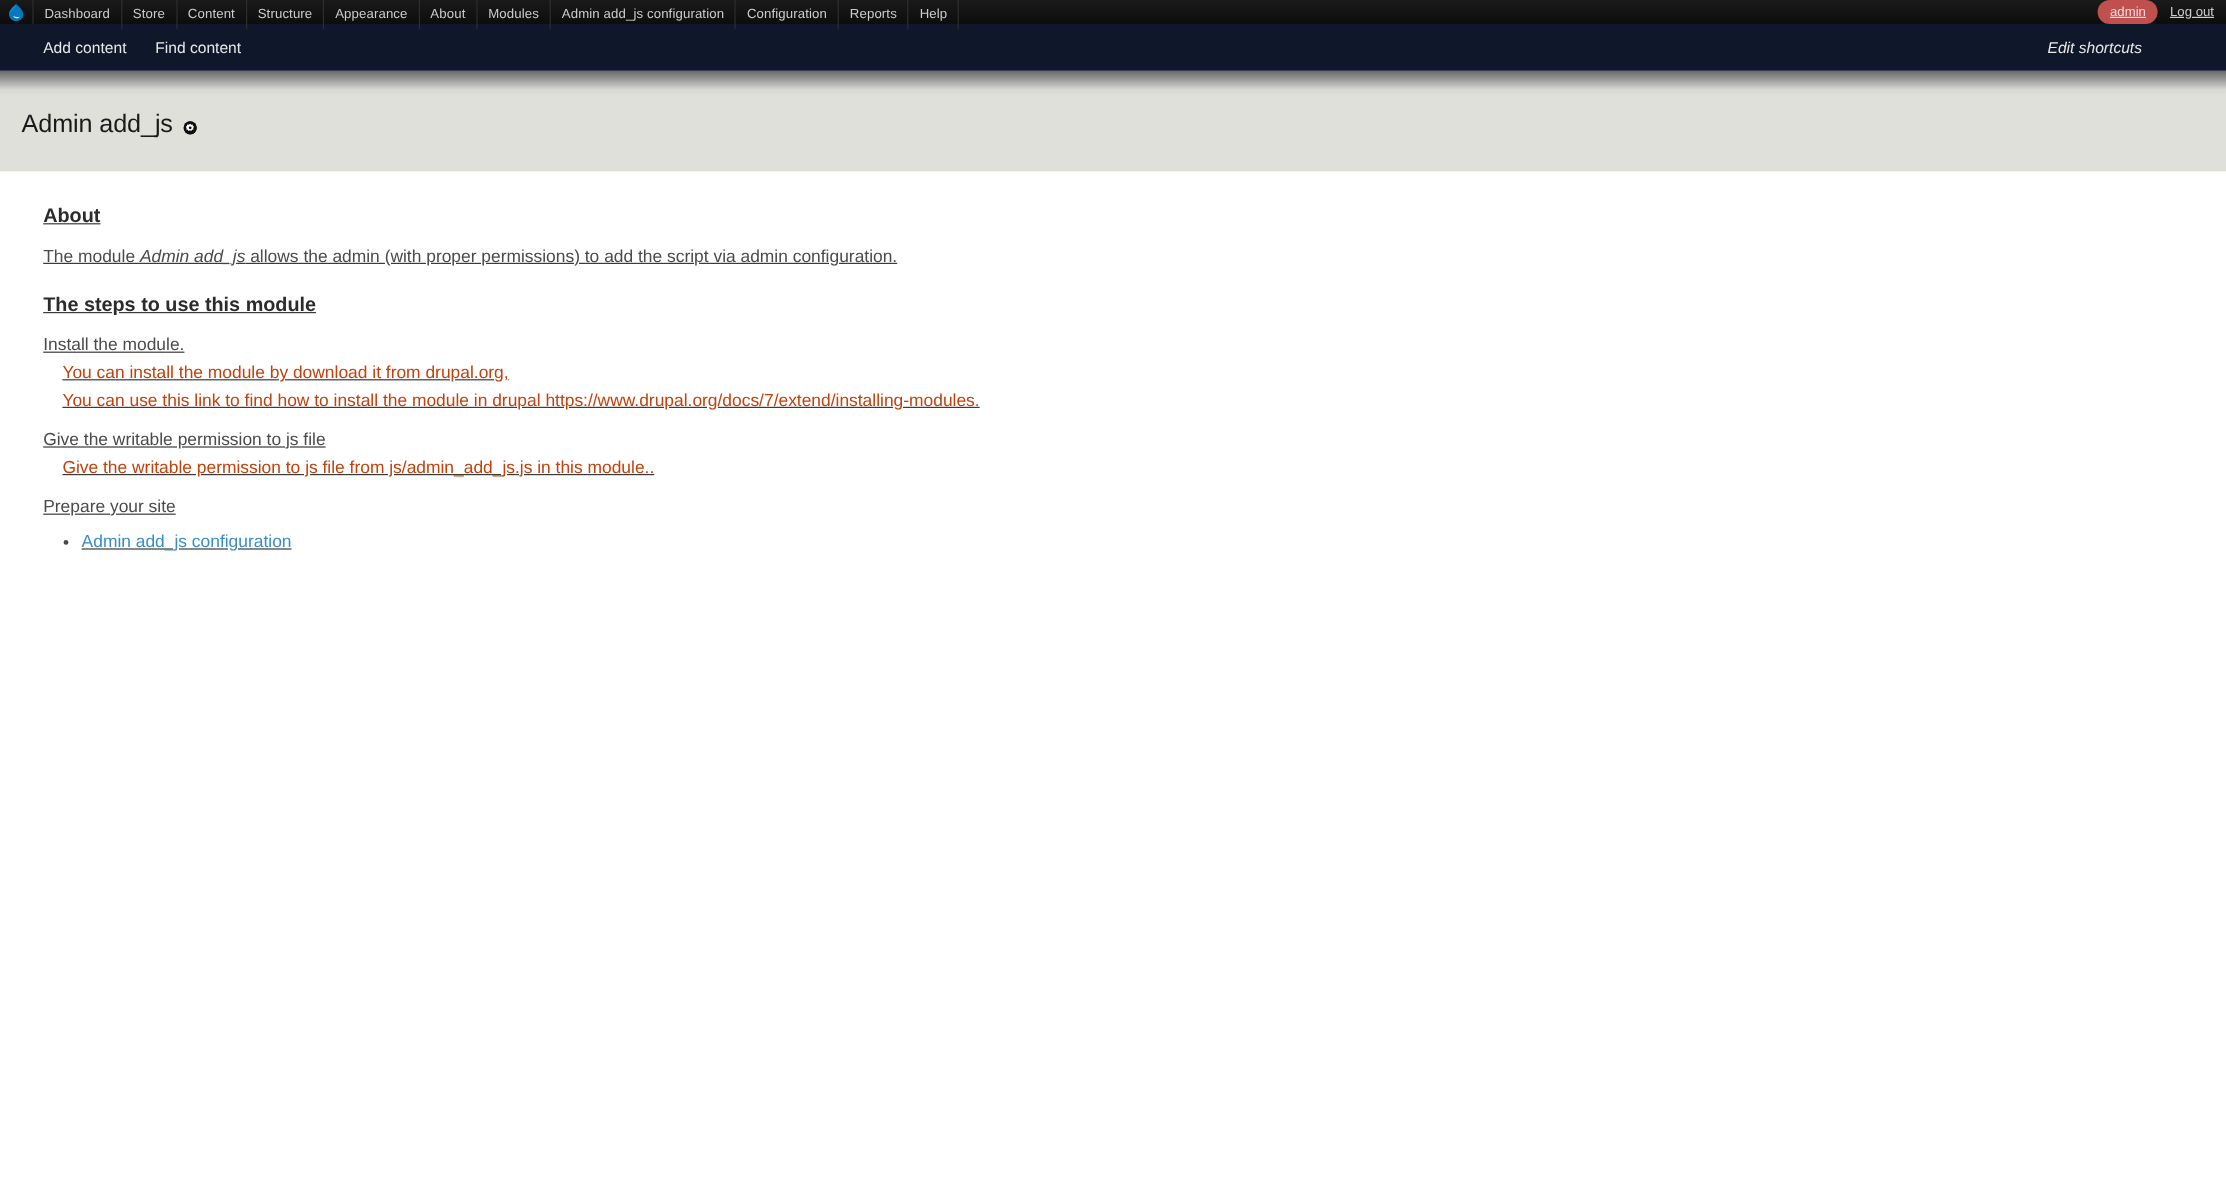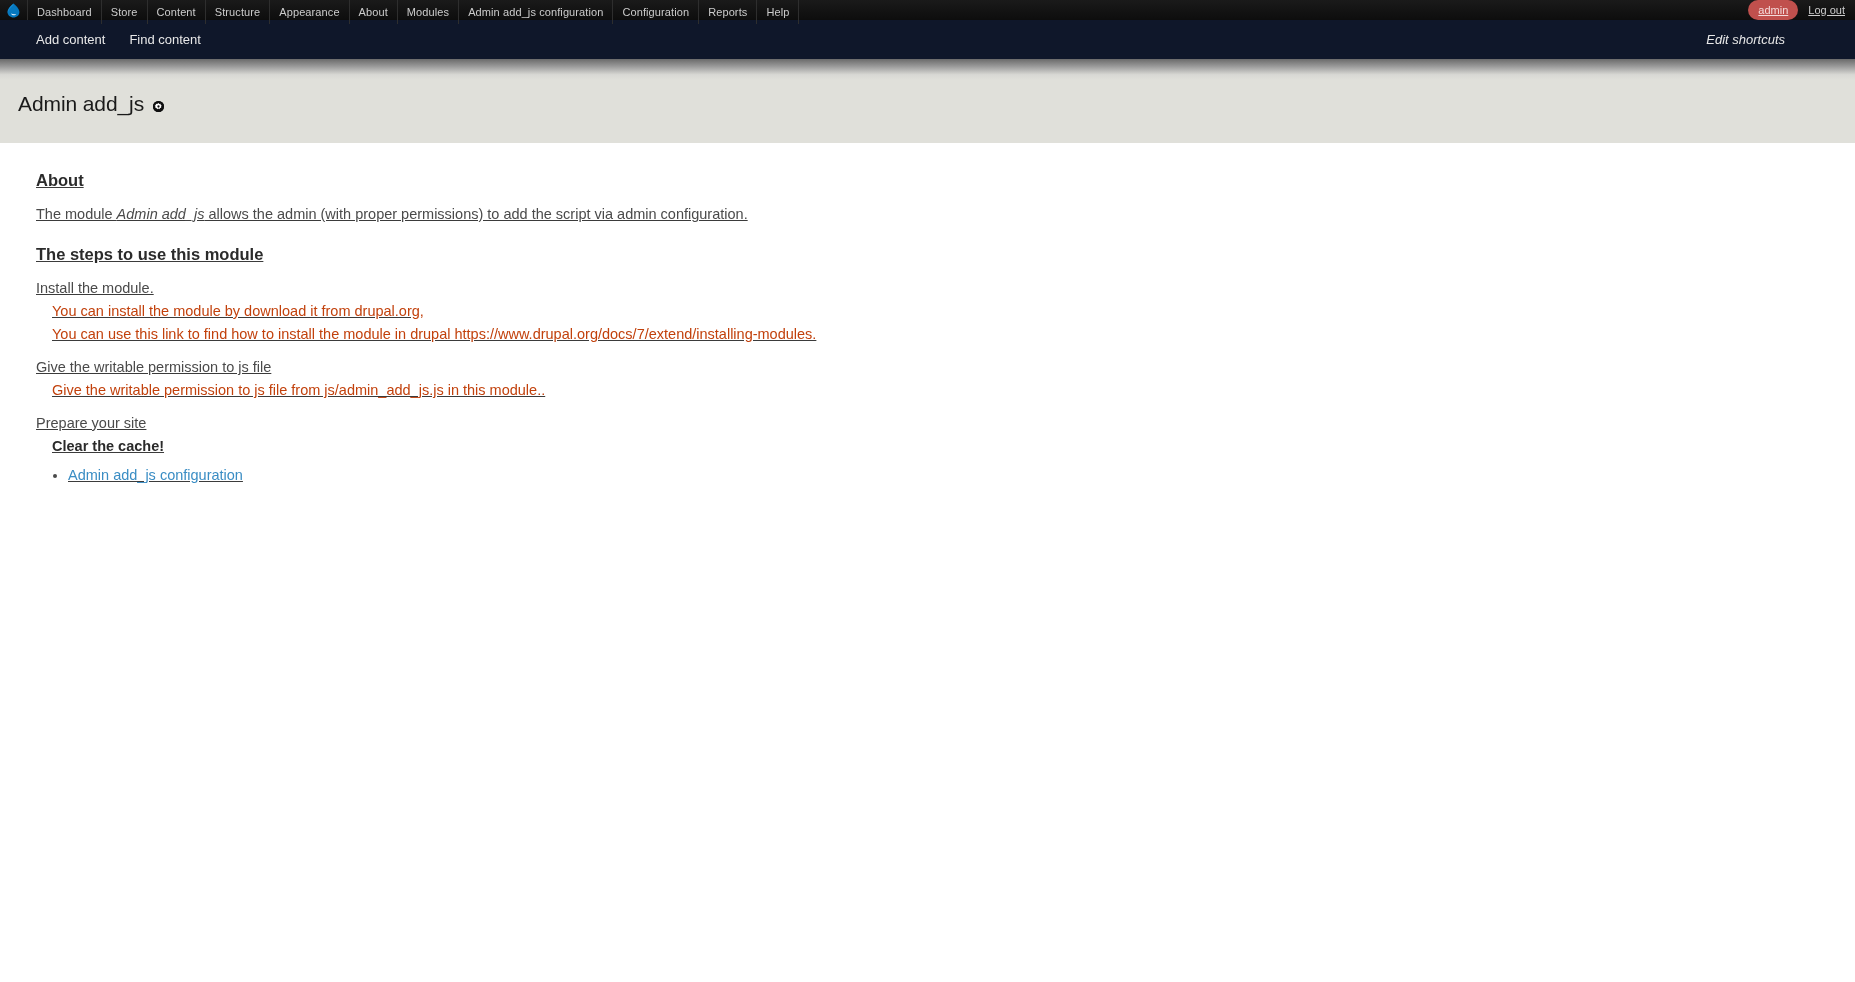--- a/index.html
+++ b/index.html
@@ -281,20 +281,19 @@
   <h3 class="sec" style="margin-top:19px;">The steps to use this module</h3>
 
   <div class="step-head">Install the module.</div>
   <div class="step-sub">You can install the module by download it from drupal.org,</div>
   <div class="step-sub">You can use this link to find how to install the module in drupal https://www.drupal.org/docs/7/extend/installing-modules.</div>
 
   <div class="step-head">Give the writable permission to js file</div>
   <div class="step-sub">Give the writable permission to js file from js/admin_add_js.js in this module..</div>
 
   <div class="step-head">Prepare your site</div>
-  <div class="step-sub bold">Clear the cache!</div>
 
 
   <ul class="adminlist">
     <li><a href="#">Admin add_js configuration</a></li>
   </ul>
 
 </div>
 
 </body></html>

